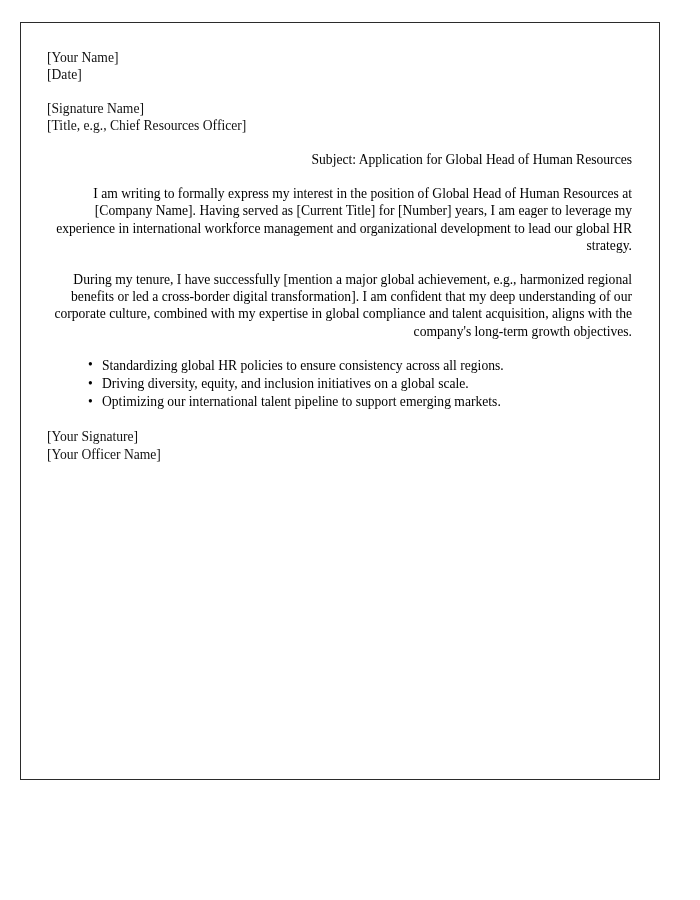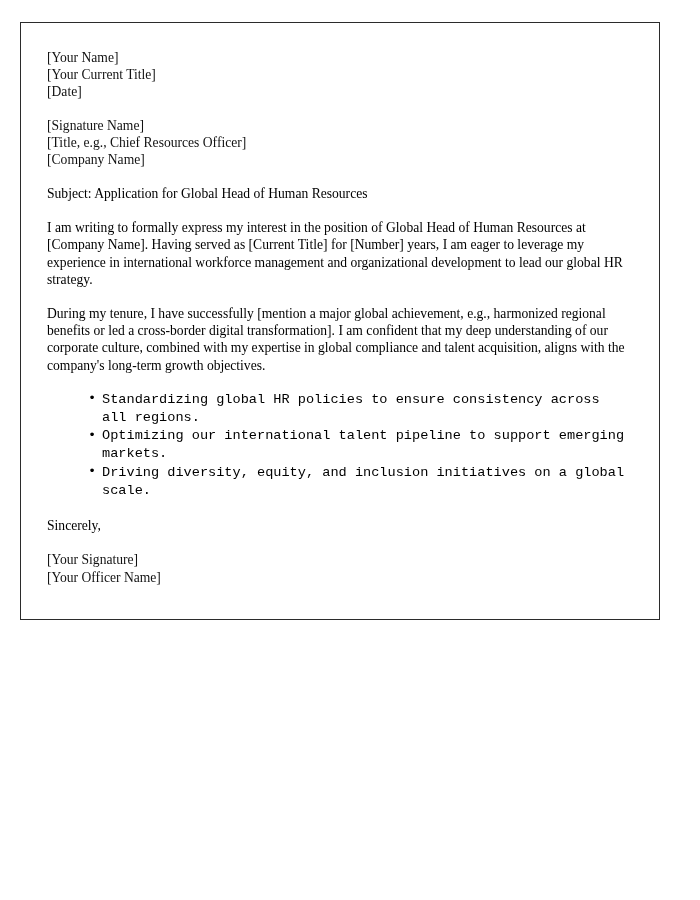--- a/index.html
+++ b/index.html
@@ -13,21 +13,21 @@
     font-family: "Liberation Serif", "DejaVu Serif", serif;
     color: #000000;
     -webkit-font-smoothing: antialiased;
   }
 
   #page {
     position: absolute;
     left: 20px;
     top: 22px;
     width: 640px;
-    height: 598px;
+    height: 758px;
     border: 1px solid #2b2b2b;
     background: #ffffff;
     box-sizing: border-box;
     overflow: hidden;
   }
 
   #letter {
     padding: 26px 27px 0 26px;
     box-sizing: border-box;
   }
@@ -44,28 +44,28 @@
   .line {
     display: block;
     white-space: nowrap;
   }
 
   .para {
     font-size: 13.6px;
     line-height: 17.2px;
     margin: 9px 0 17px 0;
     max-width: 588px;
+    text-align: right;
   }
 
   ul.vision-list {
     margin: 0 0 17px 0;
     padding: 0 0 0 41px;
     list-style: none;
     max-width: 588px;
-    font-family: Liberation Mono, monospace;
   }
   ul.vision-list li {
     font-size: 13.6px;
     line-height: 18.2px;
     position: relative;
     padding-left: 14px;
   }
   ul.vision-list li::before {
     content: "\2022";
     position: absolute;
@@ -78,46 +78,43 @@
   .sig-block .line { line-height: 17.6px; }
 </style>
 </head>
 <body>
 
 <div id="page">
   <div id="letter">
 
     <div class="block sender-block">
       <span class="line">[Your Name]</span>
-      <span class="line">[Your Current Title]</span>
       <span class="line">[Date]</span>
     </div>
 
     <div class="block recipient-block">
       <span class="line">[Signature Name]</span>
       <span class="line">[Title, e.g., Chief Resources Officer]</span>
-      <span class="line">[Company Name]</span>
     </div>
 
     <div class="para">Subject: Application for Global Head of Human Resources</div>
 
 
     <div class="para">I am writing to formally express my interest in the position of Global Head of Human Resources at [Company Name]. Having served as [Current Title] for [Number] years, I am eager to leverage my experience in international workforce management and organizational development to lead our global HR strategy.</div>
 
     <div class="para">During my tenure, I have successfully [mention a major global achievement, e.g., harmonized regional benefits or led a cross-border digital transformation]. I am confident that my deep understanding of our corporate culture, combined with my expertise in global compliance and talent acquisition, aligns with the company's long-term growth objectives.</div>
 
 
     <ul class="vision-list">
       <li>Standardizing global HR policies to ensure consistency across all regions.</li>
+      <li>Driving diversity, equity, and inclusion initiatives on a global scale.</li>
       <li>Optimizing our international talent pipeline to support emerging markets.</li>
-      <li>Driving diversity, equity, and inclusion initiatives on a global scale.</li>
     </ul>
 
 
-    <div class="para">Sincerely,</div>
 
     <div class="block sig-block">
       <span class="line">[Your Signature]</span>
       <span class="line">[Your Officer Name]</span>
     </div>
 
   </div>
 </div>
 
 </body></html>

